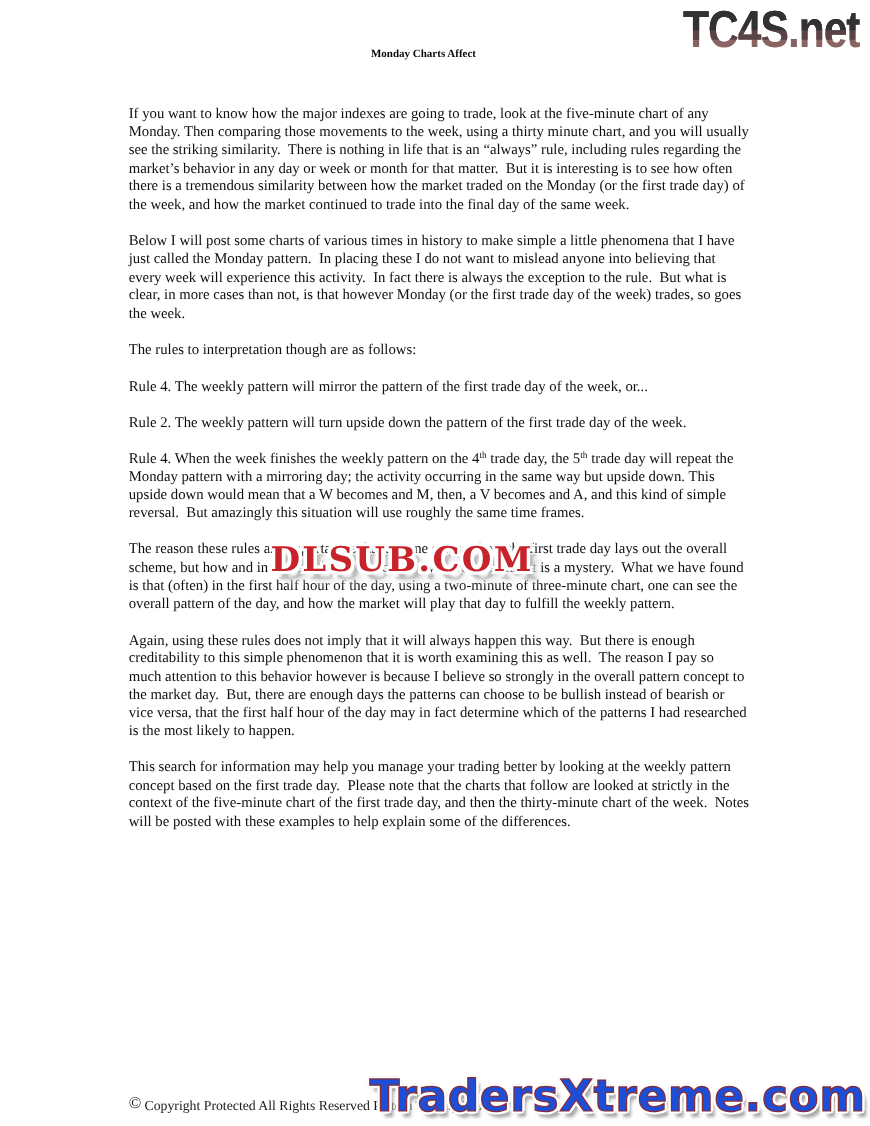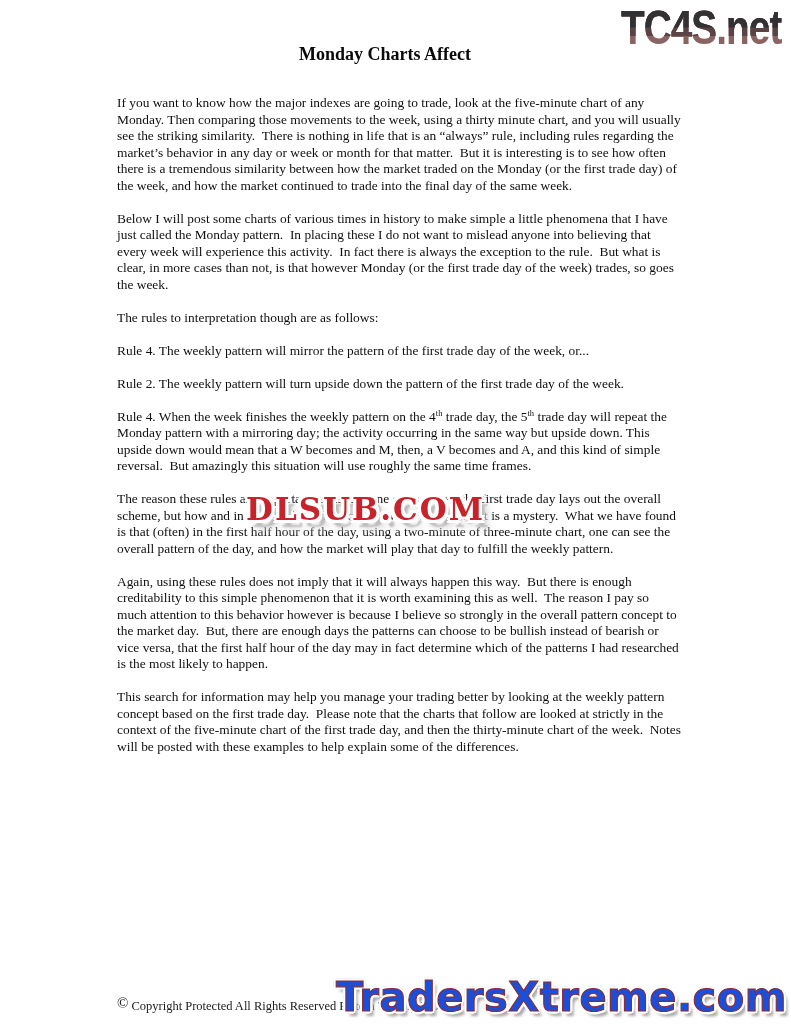--- a/index.html
+++ b/index.html
@@ -33,21 +33,21 @@
   .tc4s-layer.top  { position: absolute; left: 0; top: 0; color: #323134; clip-path: inset(0 0 50% 0); }
 
   
   .doc-title {
     position: absolute;
     top: 44px;
     left: 0;
     width: 770px;
     margin: 0;
     text-align: center;
-    font-size: 18px;
+    font-size: 10px;
     font-weight: bold;
     color: #0a0a0a;
   }
 
   
   .content {
     position: absolute;
     top: 95px;
     left: 117px;
     width: 565px;

